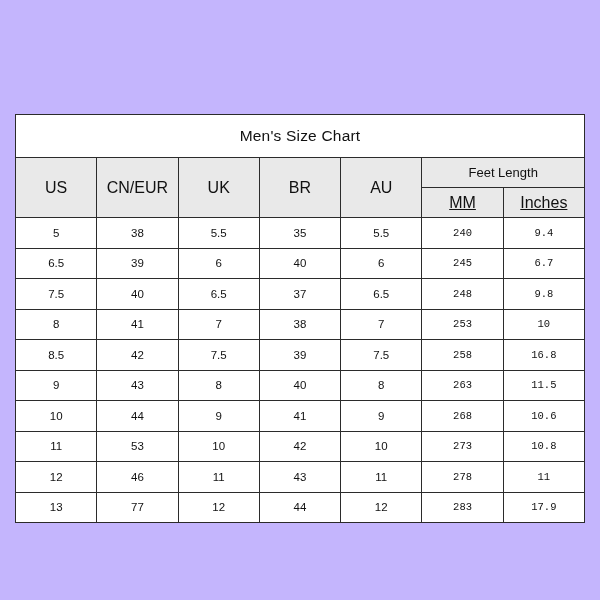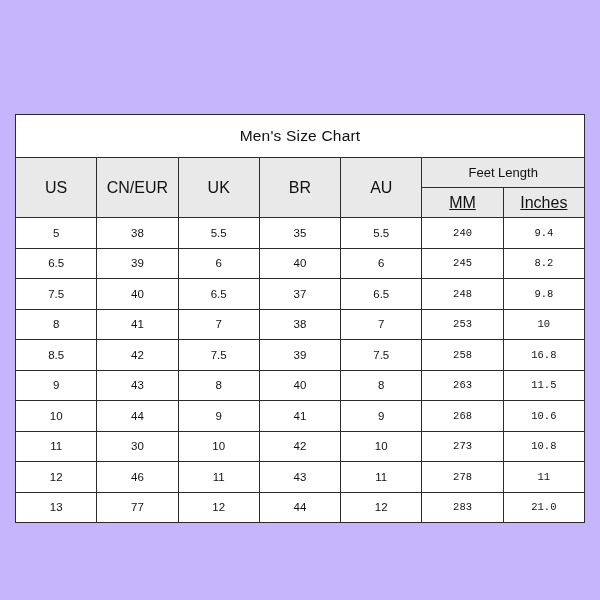--- a/index.html
+++ b/index.html
@@ -103,21 +103,21 @@
           <td class="data-cell small">240</td>
           <td class="data-cell small">9.4</td>
         </tr>
         <tr>
           <td class="data-cell">6.5</td>
           <td class="data-cell">39</td>
           <td class="data-cell">6</td>
           <td class="data-cell">40</td>
           <td class="data-cell">6</td>
           <td class="data-cell small">245</td>
-          <td class="data-cell small">8.2</td>
+          <td class="data-cell small">6.7</td>
         </tr>
         <tr>
           <td class="data-cell">7.5</td>
           <td class="data-cell">40</td>
           <td class="data-cell">6.5</td>
           <td class="data-cell">37</td>
           <td class="data-cell">6.5</td>
           <td class="data-cell small">248</td>
           <td class="data-cell small">9.8</td>
         </tr>
@@ -152,21 +152,21 @@
           <td class="data-cell">10</td>
           <td class="data-cell">44</td>
           <td class="data-cell">9</td>
           <td class="data-cell">41</td>
           <td class="data-cell">9</td>
           <td class="data-cell small">268</td>
           <td class="data-cell small">10.6</td>
         </tr>
         <tr>
           <td class="data-cell">11</td>
-          <td class="data-cell">30</td>
+          <td class="data-cell">53</td>
           <td class="data-cell">10</td>
           <td class="data-cell">42</td>
           <td class="data-cell">10</td>
           <td class="data-cell small">273</td>
           <td class="data-cell small">10.8</td>
         </tr>
         <tr>
           <td class="data-cell">12</td>
           <td class="data-cell">46</td>
           <td class="data-cell">11</td>
@@ -175,18 +175,18 @@
           <td class="data-cell small">278</td>
           <td class="data-cell small">11</td>
         </tr>
         <tr>
           <td class="data-cell">13</td>
           <td class="data-cell">77</td>
           <td class="data-cell">12</td>
           <td class="data-cell">44</td>
           <td class="data-cell">12</td>
           <td class="data-cell small">283</td>
-          <td class="data-cell small">21.0</td>
+          <td class="data-cell small">17.9</td>
         </tr>
       </tbody>
     </table>
   </div>
 </div>
 
 </body></html>

